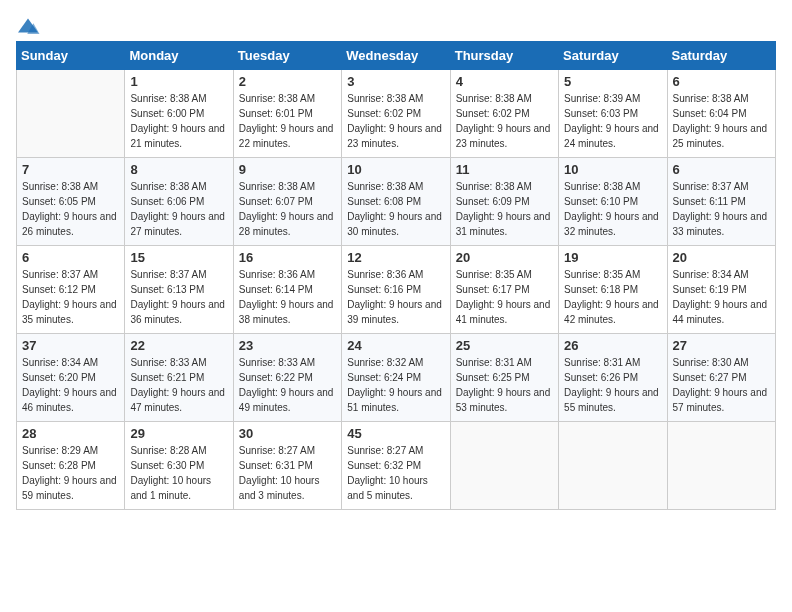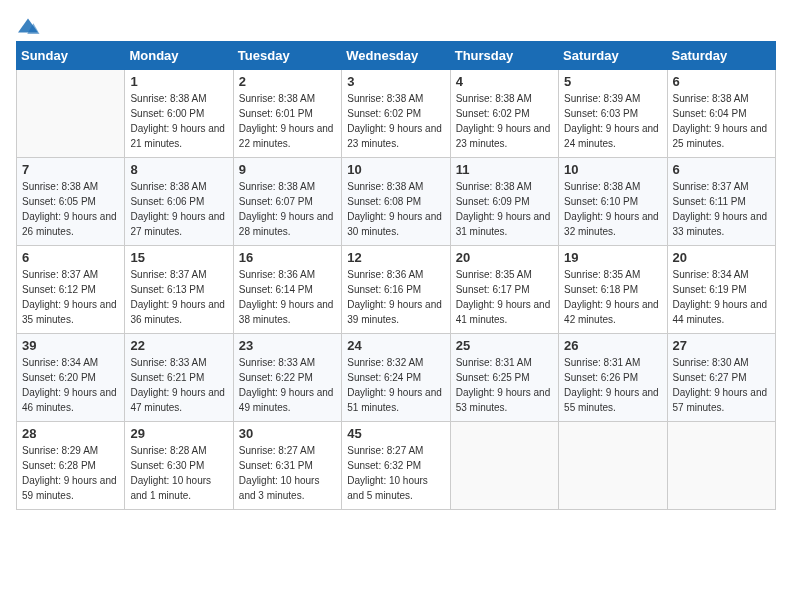--- a/index.html
+++ b/index.html
@@ -233,21 +233,21 @@
         </td>
         <td>
           <div class="day-number">20</div>
         <div class="day-info">
           Sunrise: 8:34 AM<br>Sunset: 6:19 PM<br>Daylight: 9 hours and 44 minutes.
         </div>
         </td>
       </tr>
       <tr>
         <td>
-          <div class="day-number">39</div>
+          <div class="day-number">37</div>
         <div class="day-info">
           Sunrise: 8:34 AM<br>Sunset: 6:20 PM<br>Daylight: 9 hours and 46 minutes.
         </div>
         </td>
         <td>
           <div class="day-number">22</div>
         <div class="day-info">
           Sunrise: 8:33 AM<br>Sunset: 6:21 PM<br>Daylight: 9 hours and 47 minutes.
         </div>
         </td>

